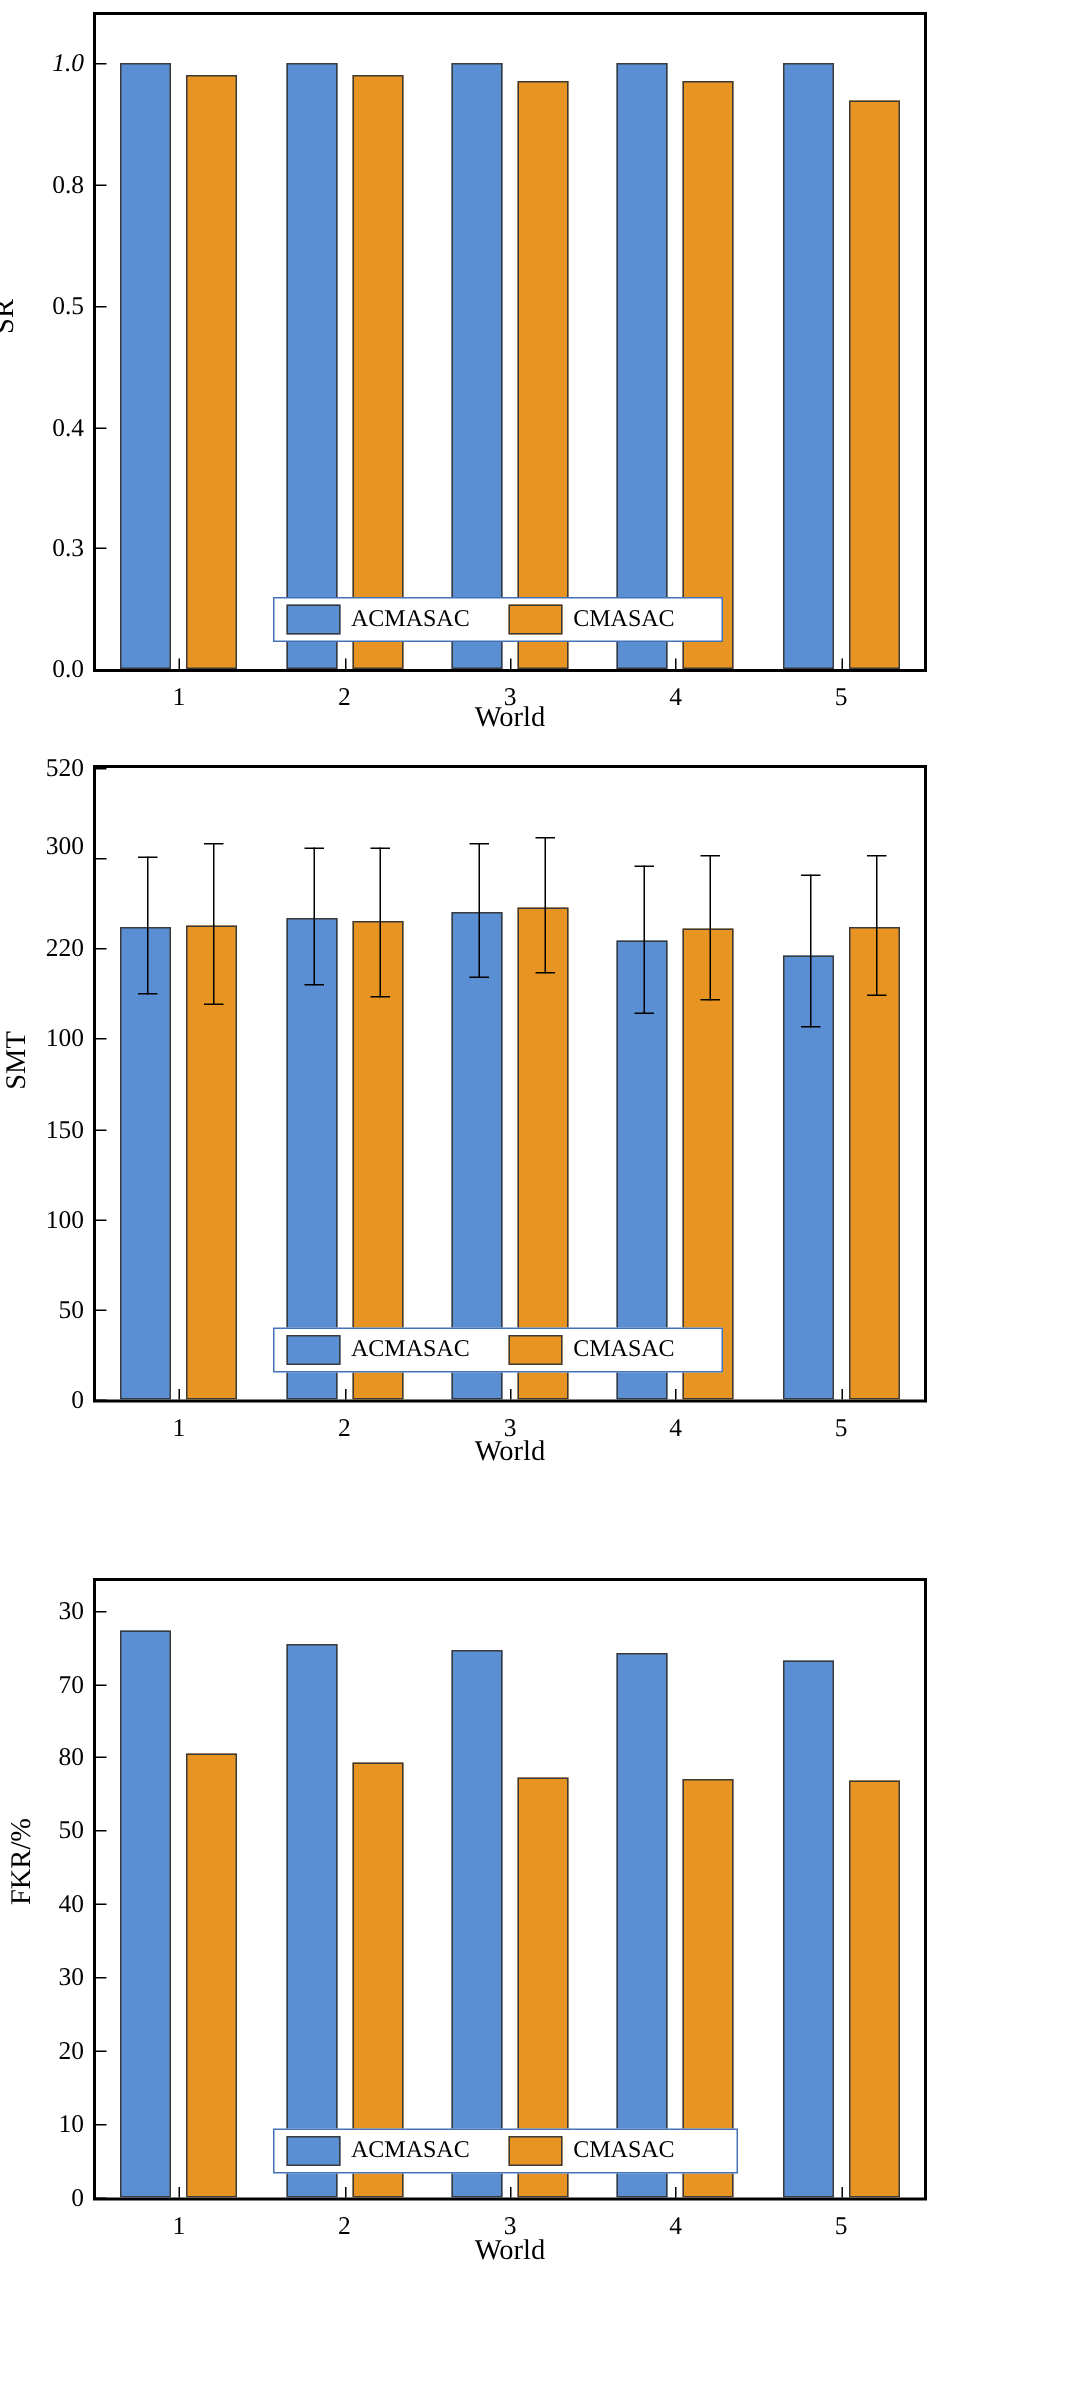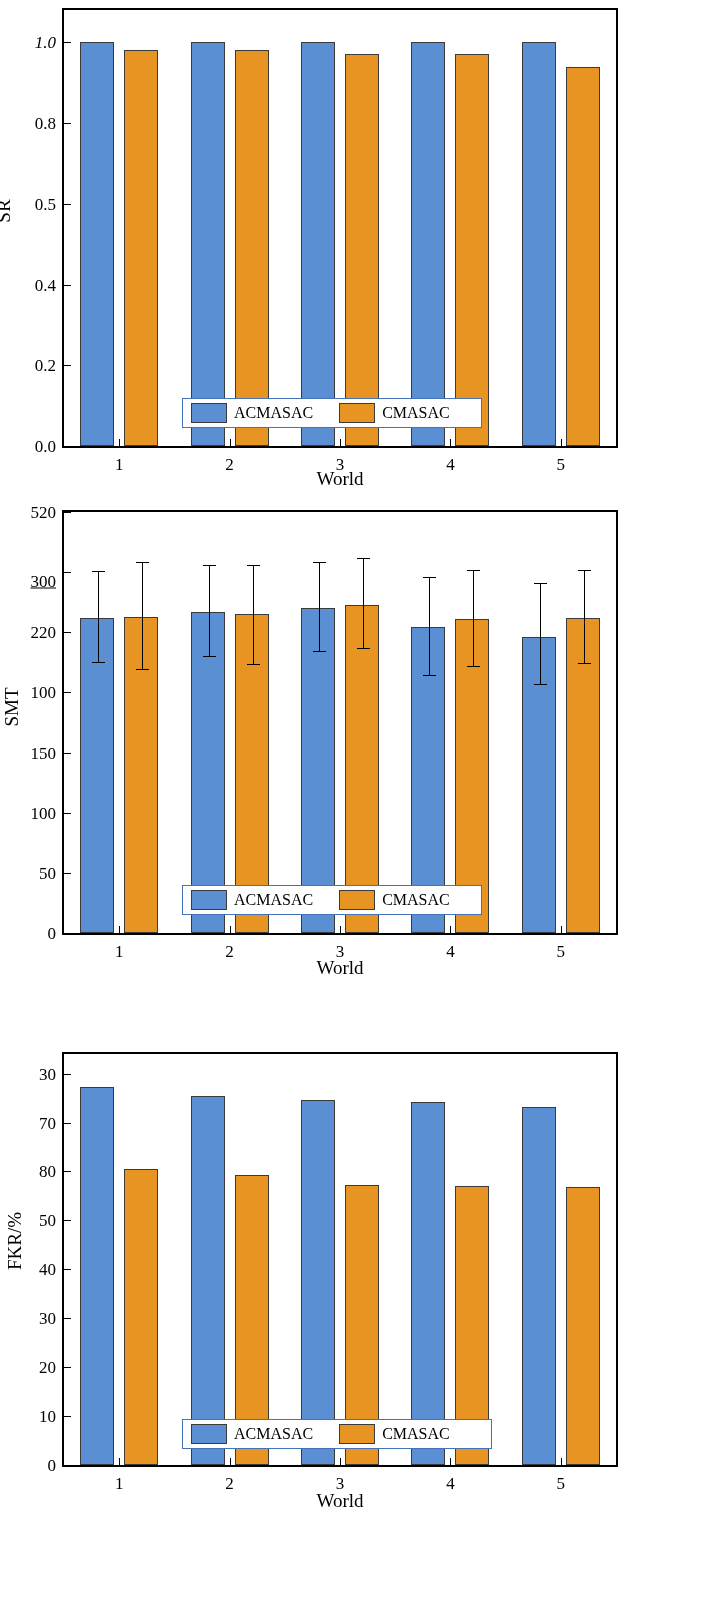--- a/index.html
+++ b/index.html
@@ -174,21 +174,21 @@
             <div class="bar b" style="height: 391.593px; background: rgb(232, 148, 35);"></div>
           </div>
           <div class="group" style="left: 457.8px; width: 78px;">
             <div class="bar a" style="height: 403.704px; background: rgb(91, 143, 212);"></div>
             <div class="bar b" style="height: 379.481px; background: rgb(232, 148, 35);"></div>
           </div>
         </div>
       <div id="yaxis-0">
           <div class="ytick" style="top: 436px;">0.0</div>
           <div class="ytickmark" style="top: 436px;"></div>
-          <div class="ytick" style="top: 355.259px;">0.2</div>
+          <div class="ytick" style="top: 355.259px;">0.3</div>
           <div class="ytickmark" style="top: 355.259px;"></div>
           <div class="ytick" style="top: 274.519px;">0.4</div>
           <div class="ytickmark" style="top: 274.519px;"></div>
           <div class="ytick" style="top: 193.778px;">0.5</div>
           <div class="ytickmark" style="top: 193.778px;"></div>
           <div class="ytick" style="top: 113.037px;">0.8</div>
           <div class="ytickmark" style="top: 113.037px;"></div>
           <div class="ytick" style="top: 32.2963px; font-style: italic;">1.0</div>
           <div class="ytickmark" style="top: 32.2963px;"></div>
         </div>
@@ -300,21 +300,21 @@
           <div class="ytick" style="top: 360.857px;">50</div>
           <div class="ytickmark" style="top: 360.857px;"></div>
           <div class="ytick" style="top: 300.714px;">100</div>
           <div class="ytickmark" style="top: 300.714px;"></div>
           <div class="ytick" style="top: 240.571px;">150</div>
           <div class="ytickmark" style="top: 240.571px;"></div>
           <div class="ytick" style="top: 180.429px;">100</div>
           <div class="ytickmark" style="top: 180.429px;"></div>
           <div class="ytick" style="top: 120.286px;">220</div>
           <div class="ytickmark" style="top: 120.286px;"></div>
-          <div class="ytick" style="top: 69px; text-decoration: underline;">300</div>
+          <div class="ytick" style="top: 52px;">300</div>
           <div class="ytickmark" style="top: 60.1429px;"></div>
           <div class="ytick" style="top: 0px;">520</div>
           <div class="ytickmark" style="top: 0px;"></div>
         </div>
       <div id="xaxis-1">
           <div class="xtick" style="left: 55.2px;">1</div>
           <div class="xtickmark" style="left: 55.2px;"></div>
           <div class="xtick" style="left: 165.6px;">2</div>
           <div class="xtickmark" style="left: 165.6px;"></div>
           <div class="xtick" style="left: 276px;">3</div>

